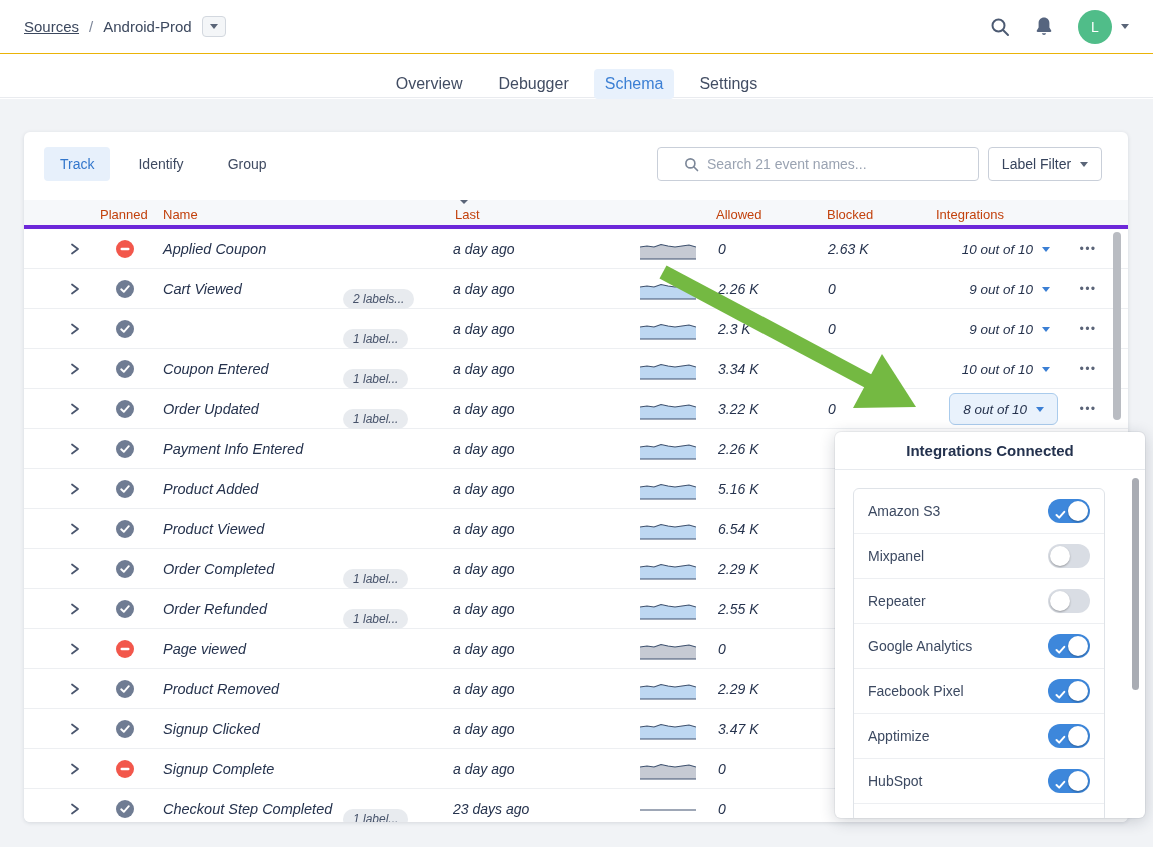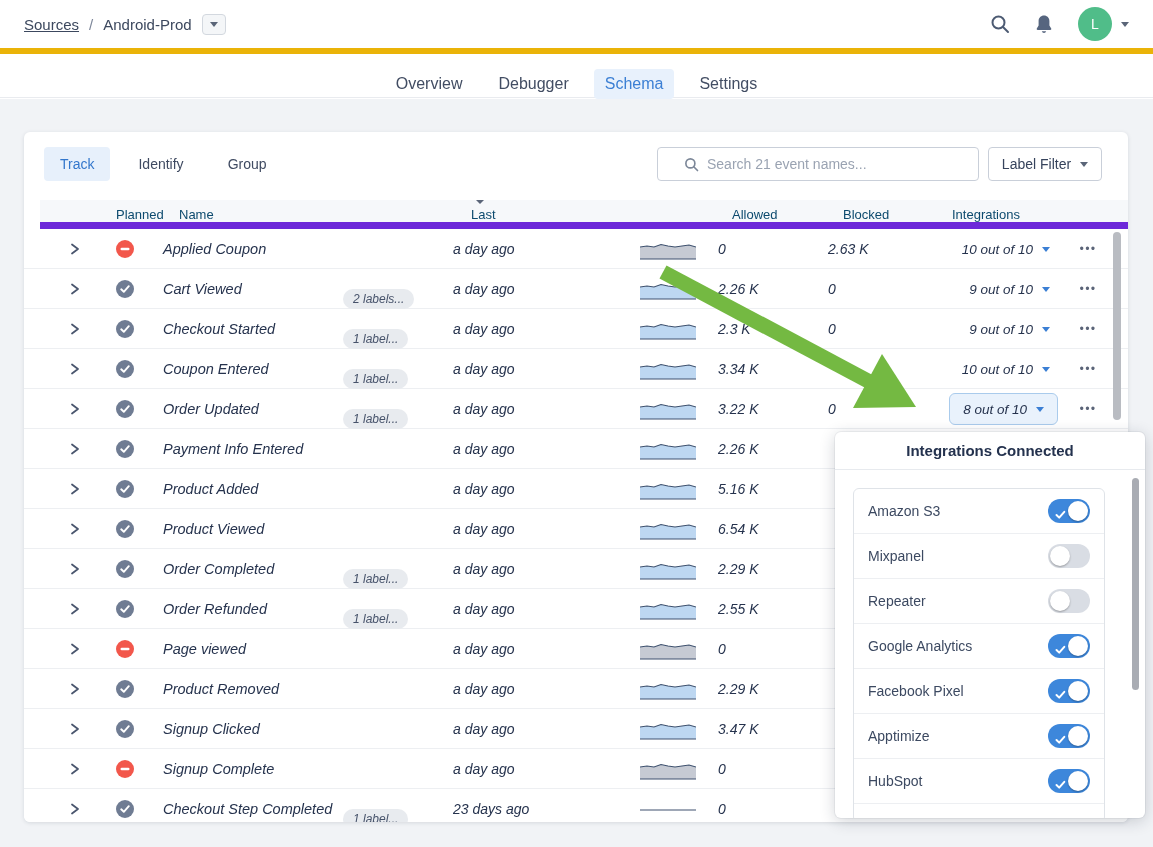--- a/index.html
+++ b/index.html
@@ -1,20 +1,20 @@
 <!DOCTYPE html>
 <html><head>
 <meta charset="utf-8">
 <style>
   * { margin:0; padding:0; box-sizing:border-box; }
   html,body { width:1153px; height:847px; font-family:"Liberation Sans", sans-serif; background:#fff; overflow:hidden; }
 
   
   .topbar { position:absolute; top:0; left:0; width:1153px; height:54px; background:#fff;
-            border-bottom:6px solid #eab308; display:flex; align-items:center;
+            border-bottom:1px solid #eab308; display:flex; align-items:center;
             justify-content:space-between; padding:0 24px; z-index:10;}
   .breadcrumb { display:flex; align-items:center; gap:10px; font-size:15px; color:#3c485e; }
   .breadcrumb a { color:#3c485e; text-decoration:underline; cursor:pointer; }
   .breadcrumb .sep { color:#7d8699; }
   .bc-drop { width:24px; height:21px; border:1px solid #d3d8df; border-radius:4px;
              background:#f4f6f8; display:flex; align-items:center; justify-content:center; cursor:pointer; }
   .caret { width:0; height:0; border-left:4.5px solid transparent; border-right:4.5px solid transparent;
            border-top:5.5px solid #5a6578; display:inline-block; }
   .caret.blue { border-top-color:#3b7fd4; }
   .top-actions { display:flex; align-items:center; gap:24px; }
@@ -45,22 +45,22 @@
                 display:flex; align-items:center; padding:0 26px; gap:8px; }
   .search-box input { border:none; outline:none; flex:1; font-family:inherit; font-size:14px; color:#36435c; }
   .search-box input::placeholder { color:#9aa3b2; }
 
   .label-filter { position:absolute; top:15px; left:964px; width:114px; height:34px;
                   border:1px solid #c9cfd9; border-radius:4px; background:#fff; cursor:pointer;
                   display:flex; align-items:center; justify-content:center; gap:9px;
                   font-family:inherit; font-size:14px; color:#36435c; }
 
   
-  .thead { position:absolute; top:68px; left:16px; width:100%; height:29px; background:#f6f8fa;
-           border-bottom:7px solid #6d28d9; font-size:13px; color:#0c4a6e; }
+  .thead { position:absolute; top:68px; left:0; width:100%; height:29px; background:#f6f8fa;
+           border-bottom:4px solid #6d28d9; font-size:13px; color:#c2410c; }
   .thead span { position:absolute; line-height:29px; }
   .h-planned { left:76px; } .h-name { left:139px; } .h-seen { left:431px; }
   .h-allowed { left:692px; } .h-blocked { left:803px; } .h-int { left:912px; }
   .sort-caret { display:inline-block; margin-left:5px; width:0; height:0;
                 border-left:4px solid transparent; border-right:4px solid transparent;
                 border-top:4.5px solid #5a6578; vertical-align:2px;}
 
   .tbody { position:absolute; top:97px; left:0; width:100%;font-style:italic; }
   .trow { position:relative; height:40px; border-bottom:1px solid #edeff2; background:#fff; }
   .cell { position:absolute; top:0; height:40px; display:flex; align-items:center;
@@ -251,21 +251,20 @@
       <svg width="10" height="14" viewBox="0 0 10 14">
               <polyline points="2,2.5 8,7 2,11.5" fill="none" stroke="#4a566e" stroke-width="1.8" stroke-linecap="round" stroke-linejoin="round"></polyline>
             </svg>
     </span>
     <span class="cell c-planned">
             <svg width="18" height="18" viewBox="0 0 18 18">
               <circle cx="9" cy="9" r="9" fill="#6f7c93"></circle>
               <polyline points="5.2,9.3 7.8,11.8 12.8,6.2" fill="none" stroke="#fff" stroke-width="1.9" stroke-linecap="round" stroke-linejoin="round"></polyline>
             </svg>
           </span>
-    <span class="cell c-name">Checkout Started</span>
     <span class="cell c-badge">
             <span class="badge">1 label...</span>
           </span>
     <span class="cell c-seen">a day ago</span>
     <span class="cell c-spark">
             <svg width="56" height="22">
               <path d="M0,9 L7,8 L14,9 L21,6.5 L28,8 L35,9 L42,8 L49,7 L56,9 L56,21 L0,21 Z" fill="#bdd7f1"></path>
               <path d="M0,9 L7,8 L14,9 L21,6.5 L28,8 L35,9 L42,8 L49,7 L56,9" fill="none" stroke="#3e516e" stroke-width="1.1"></path>
               <line x1="0" y1="21" x2="56" y2="21" stroke="#3e516e" stroke-width="1"></line>
             </svg>

